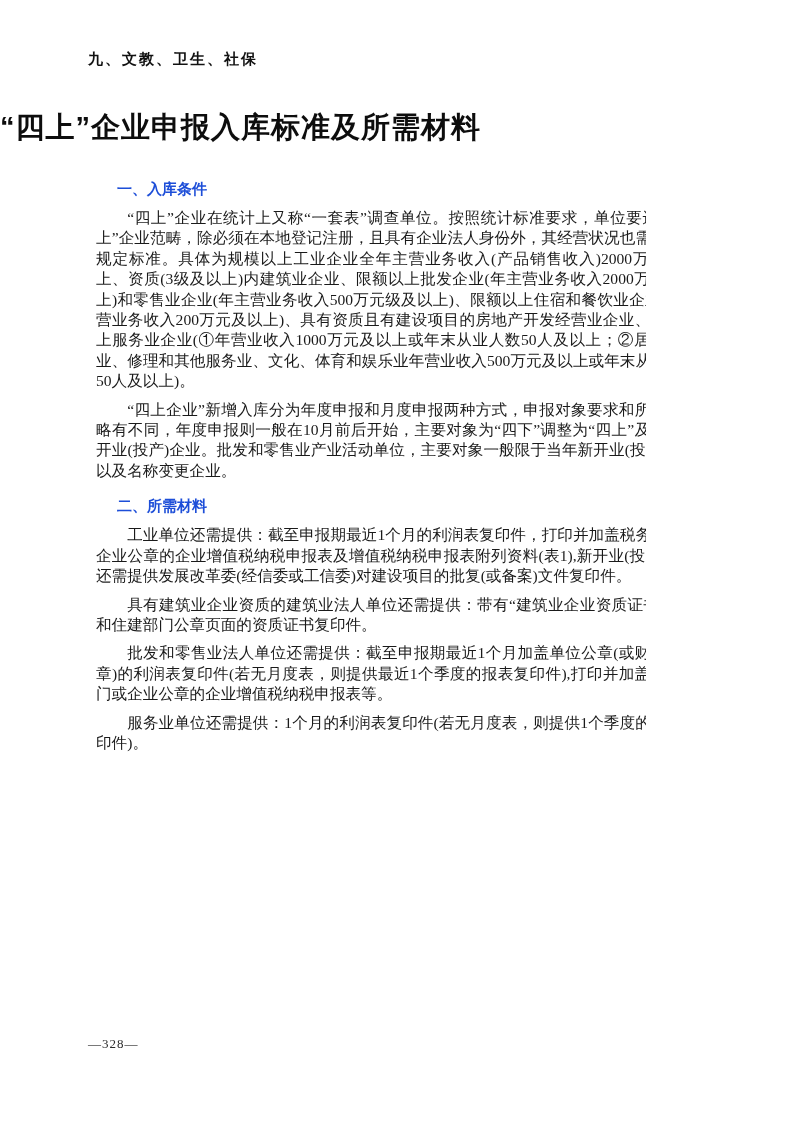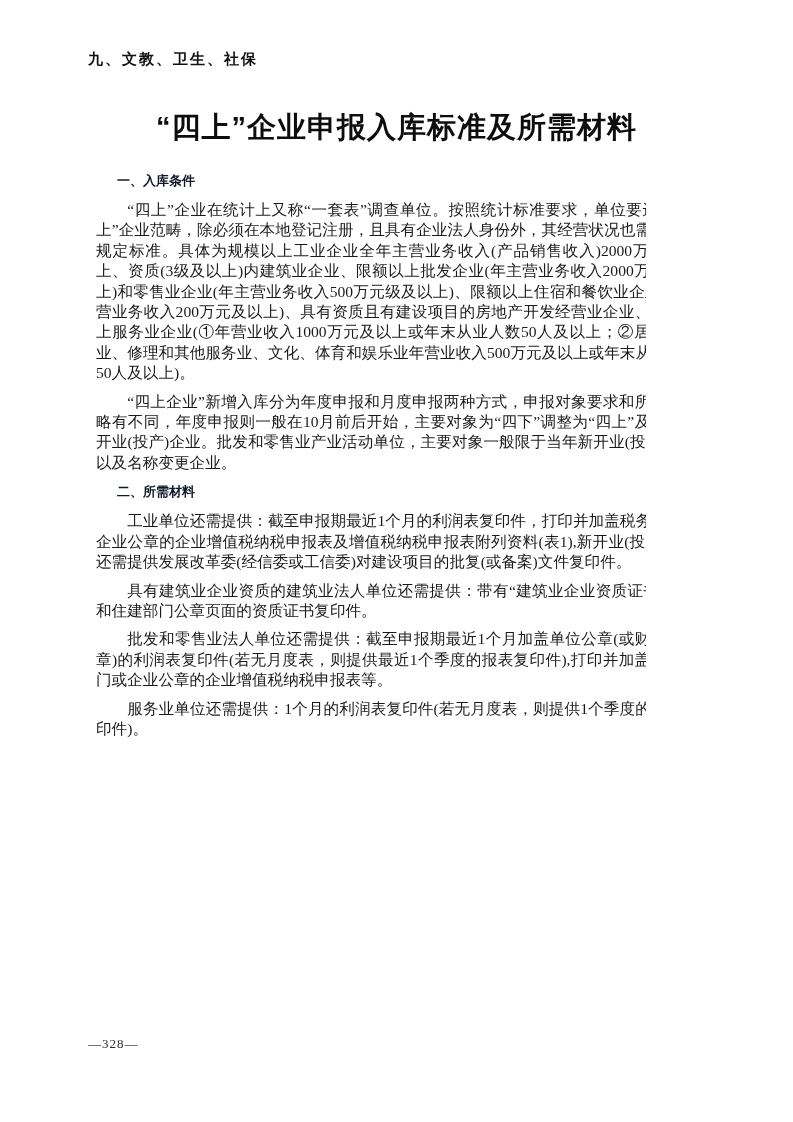--- a/index.html
+++ b/index.html
@@ -30,42 +30,42 @@
     letter-spacing: 2px;
     color: #111111;
     white-space: nowrap;
   }
   .doc-title {
     position: absolute;
     top: 108px;
     left: 0;
     width: 793px;
     margin: 0;
-    text-align: center;
+    text-align: left;
     font-family: "Liberation Sans", "DejaVu Sans", sans-serif;
     font-weight: 700;
     font-size: 29px;
     letter-spacing: 1px;
     color: #0d0d0d;
     white-space: nowrap;
   }
   .doc-body {
     position: absolute;
     top: 164px;
     left: 88px;
     width: 618px;
   }
   .doc-body h2 {
-    margin: 6px 0 2px 0;
+    margin: 14px 0 2px 0;
     padding-left: 29px;
     font-family: "Liberation Sans", "DejaVu Sans", sans-serif;
     font-weight: 700;
-    font-size: 13px;
+    font-size: 15px;
     line-height: 22px;
-    color: #0f172a;
+    color: #1d4ed8;
   }
   .doc-body p {
     margin: 8px;
     text-indent: 2em;
     font-size: 15.6px;
     line-height: 20.4px;
     text-align: justify;
     color: #1a1a1a;
   }
   .page-number {

